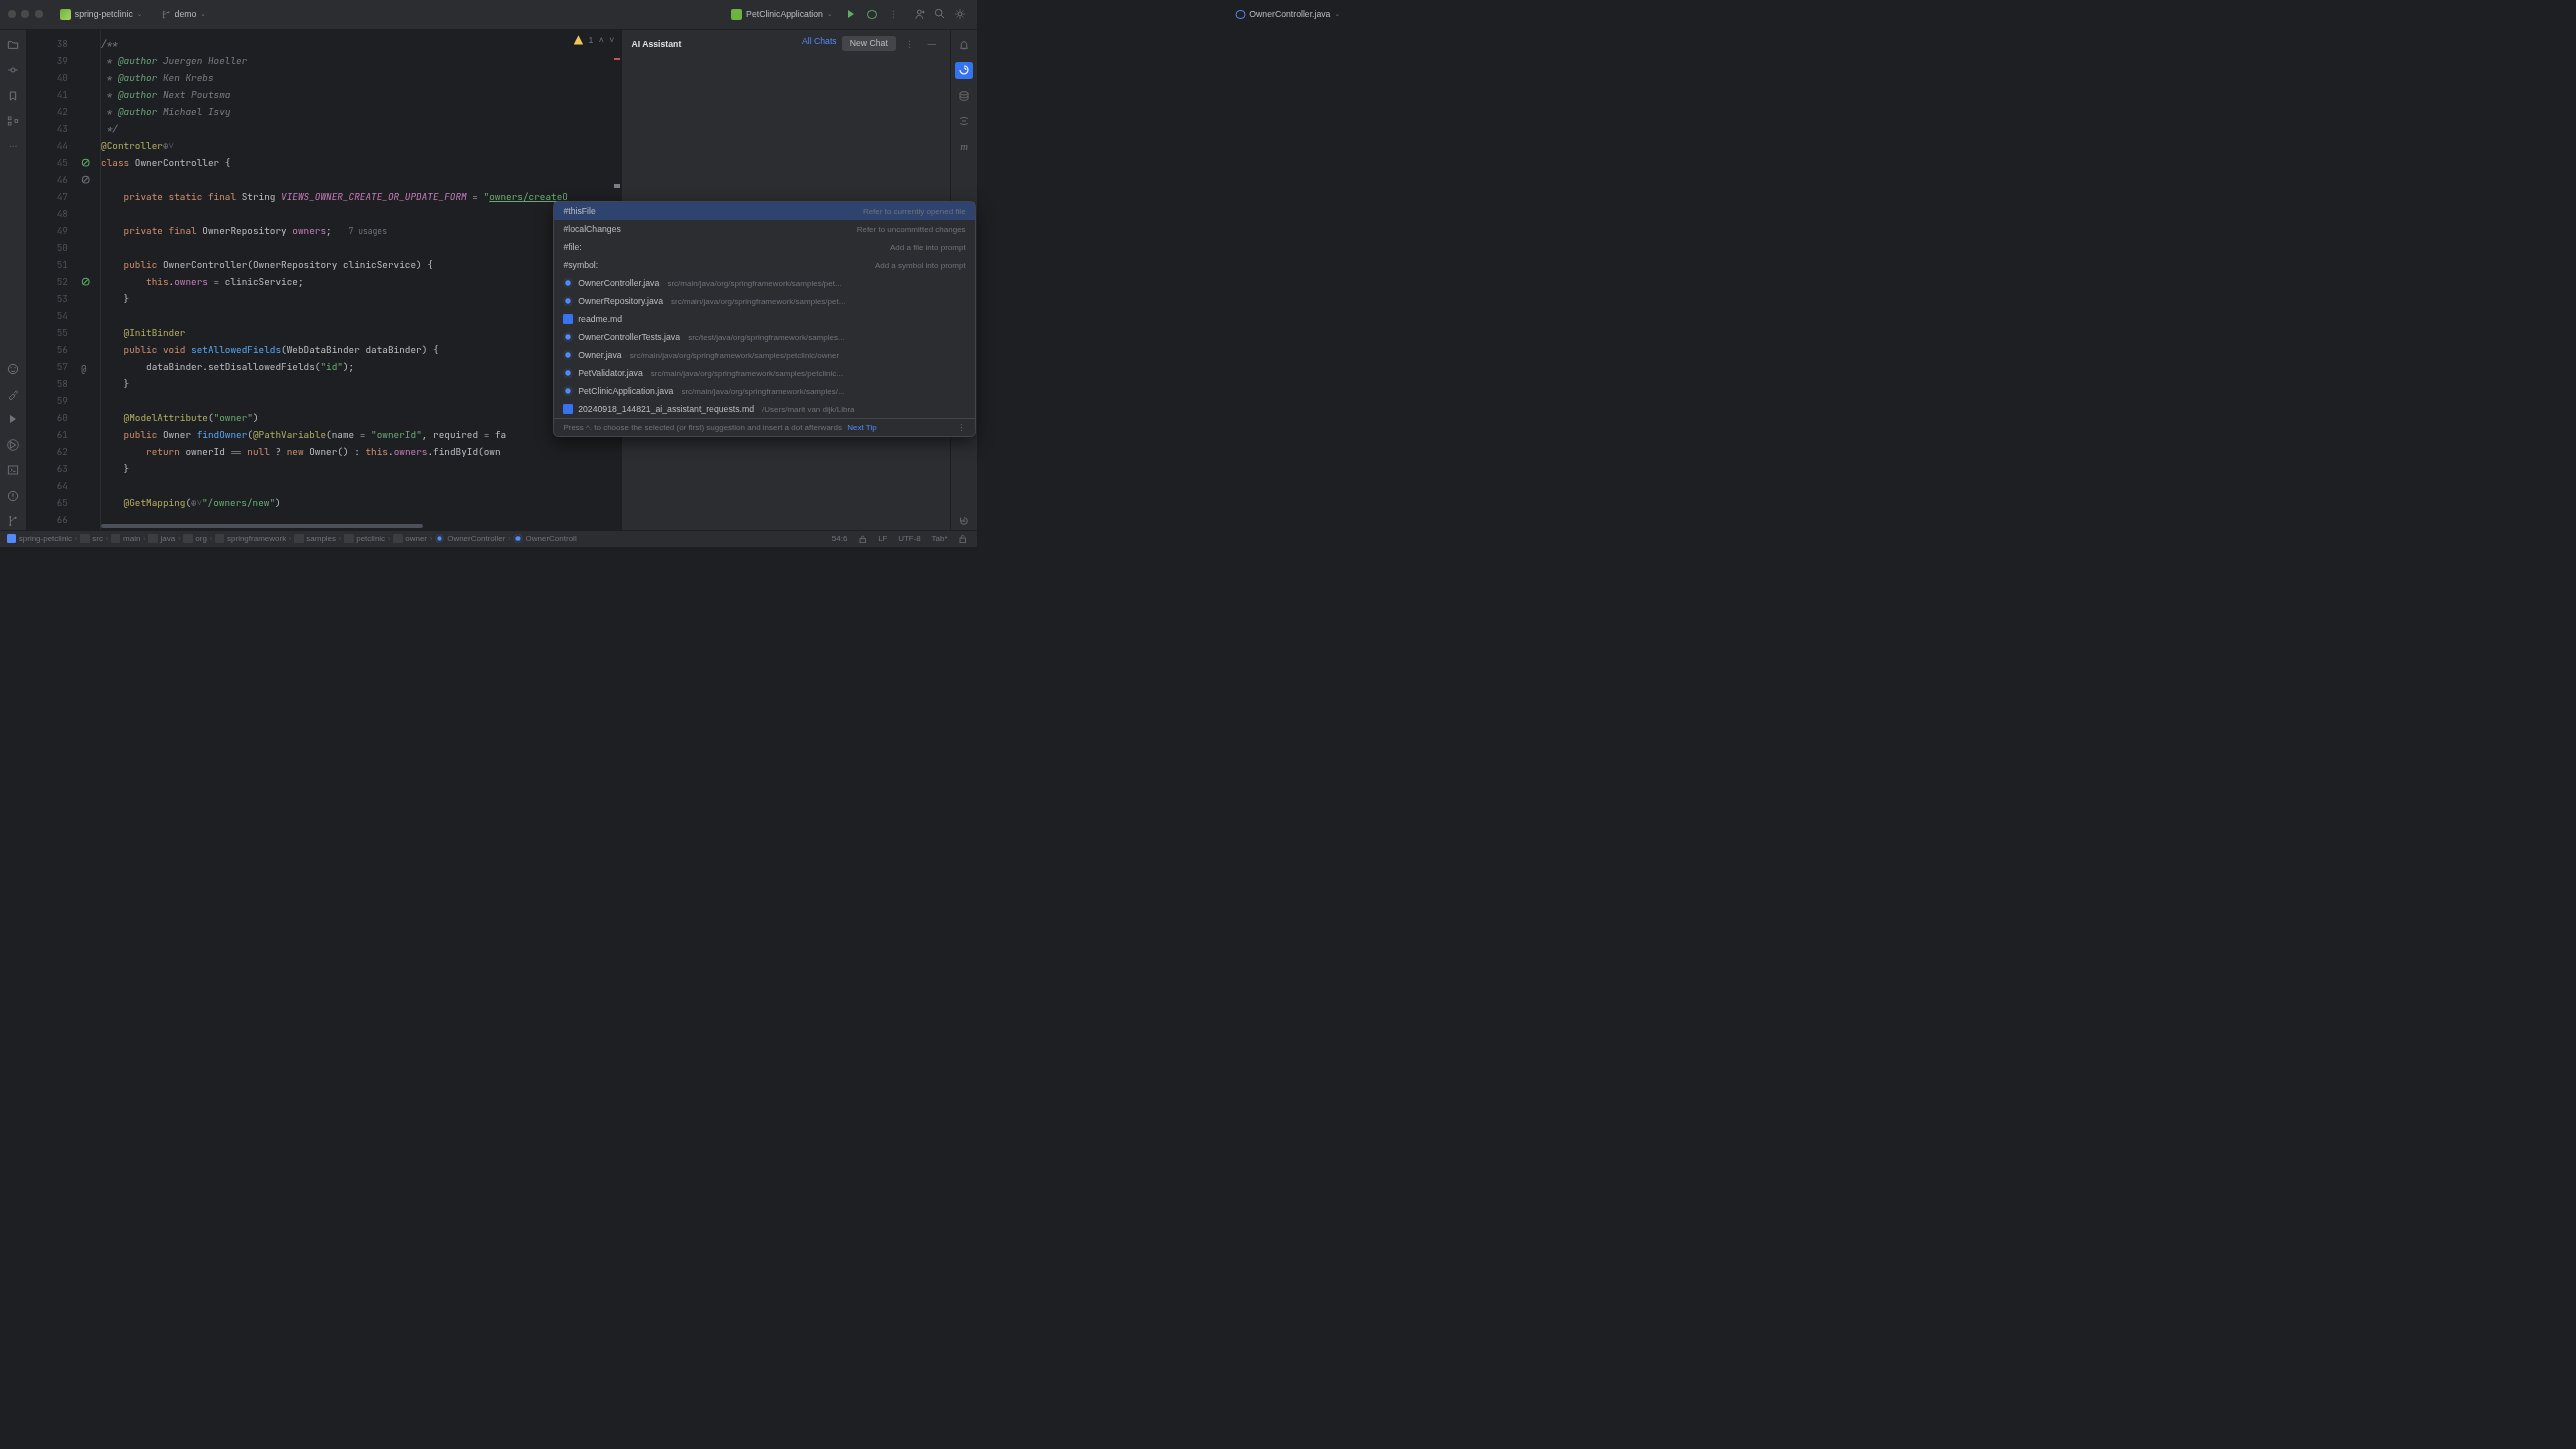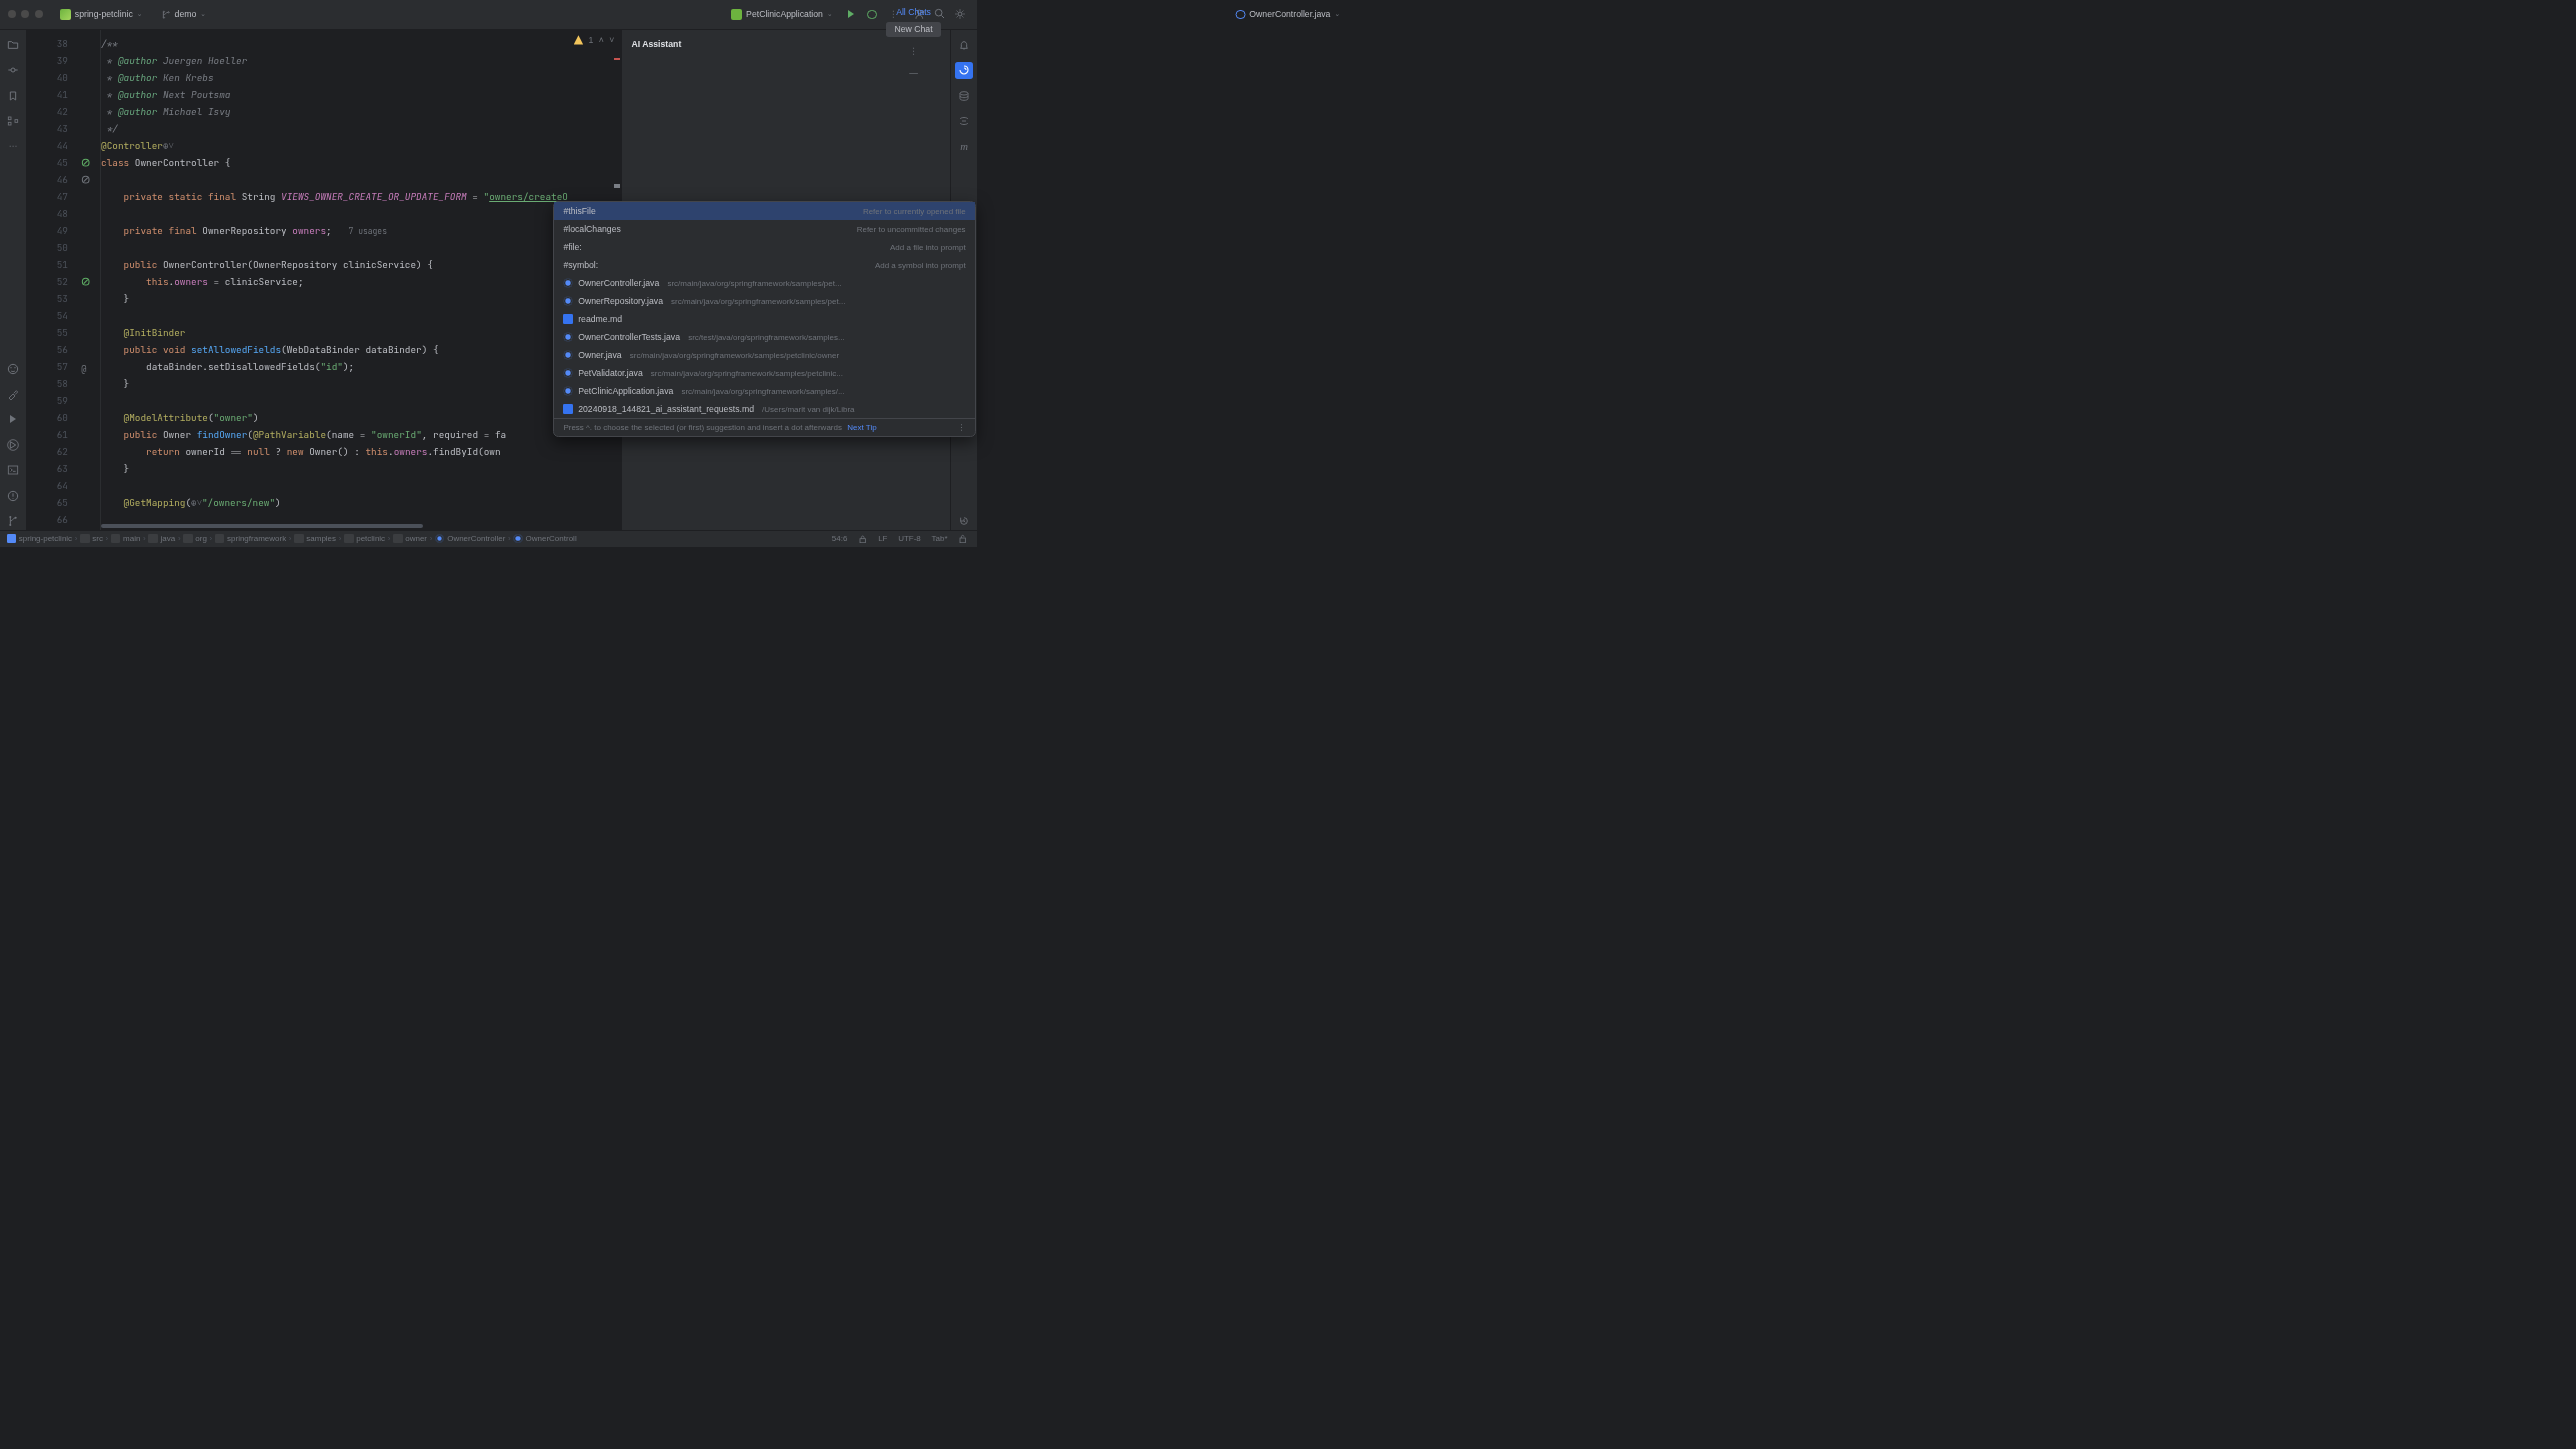--- a/index.html
+++ b/index.html
@@ -55,21 +55,21 @@
 .fld { color: #c77dbb; }
 .tag { color: #67a37c; font-style: italic; }
 .usages { color: #6f737a; font-size: 8px; font-style: normal; }
 .banner { position: absolute; top: 5.4px; right: 6.7px; display: flex; align-items: center; gap: 5.4px; color: #6f737a; z-index: 3; }
 .warn-ico { width: 9.4px; height: 9.4px; clip-path: polygon(50% 0, 100% 100%, 0 100%); background: #f2c55c; }
 .vscroll { position: absolute; right: 0; top: 0; bottom: 0; width: 8px; background: #1e1f22; }
 .vscroll .err { position: absolute; right: 1.3px; width: 5.4px; height: 2px; background: #f2c55c; }
 .ai-panel { width: 329px; background: #2b2d30; border-left: 0.7px solid #1e1f22; display: flex; flex-direction: column; }
 .ai-head { height: 29.5px; display: flex; align-items: center; padding: 0 9.4px; gap: 6.7px; }
 .ai-title { font-weight: 600; color: #dfe1e5; }
-.ai-head-r { margin-left: auto; display: flex; align-items: center; gap: 5px; flex-direction: column; }
+.ai-head-r { margin-left: auto; display: flex; align-items: flex-start; gap: 5px; }
 .allchat { color: #548af7; cursor: pointer; font-size: 8.7px; }
 .newchat { background: #43454a; padding: 2.7px 8px; border-radius: 2.7px; cursor: pointer; font-size: 8.7px; }
 .ai-body { flex: 1; display: flex; flex-direction: column; justify-content: center; align-items: center; color: #6f737a; position: relative; }
 .ai-features { text-align: left; font-size: 8.7px; position: absolute; top: 141px; }
 .ai-input-wrap { padding: 6.7px 8px 9.4px; }
 .ai-input { border: 1.3px solid #3573f0; border-radius: 4px; padding: 6.7px 8px; background: #1e1f22; }
 .ai-text { color: #bcbec4; font-size: 9.4px; min-height: 14.8px; }
 .ai-tools { display: flex; align-items: center; gap: 6.7px; margin-top: 6.7px; color: #6f737a; }
 .send-ar { margin-left: auto; cursor: pointer; }
 .popup {

